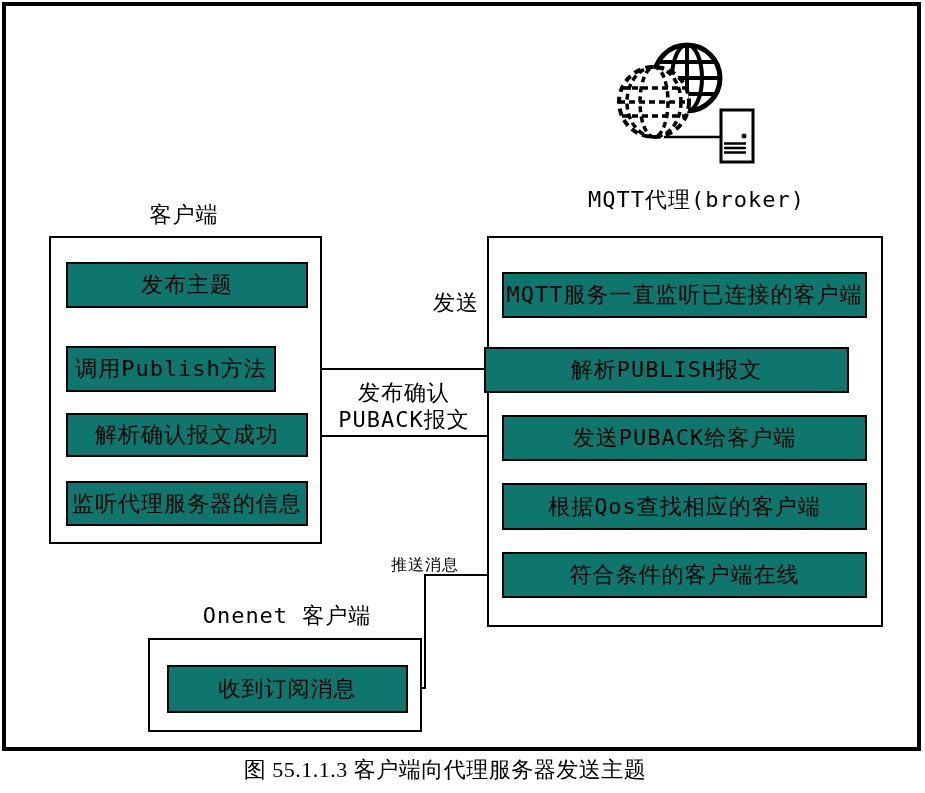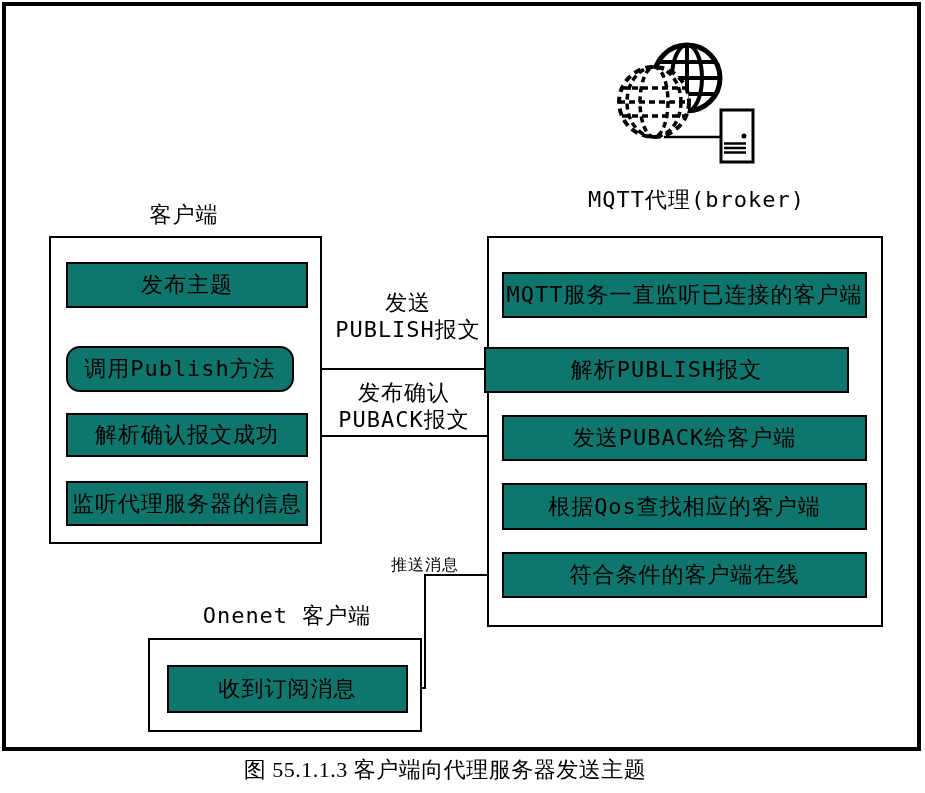--- a/index.html
+++ b/index.html
@@ -108,34 +108,33 @@
     <polyline points="502,575 425,575 425,688 420,688" fill="none" stroke="#000" stroke-width="2"></polyline>
     <polygon points="421,681.5 421,694.5 408,688" fill="#000"></polygon>
   </g>
 </svg>
 
 <div class="lbl" style="left:580px;top:186px;width:212px;padding-left:8px;">MQTT代理(broker)</div>
 
 <div class="lbl" style="left:119px;top:201px;width:130px;">客户端</div>
 <div class="panel" style="left:49px;top:236px;width:273px;height:308px;"></div>
 <div class="step" style="left:66px;top:262px;width:242px;height:46px;">发布主题</div>
-<div class="step" style="left:66px;top:346px;width:228px;height:46px;border-radius:14px;">调用Publish方法</div>
+<div class="step" style="left:66px;top:346px;width:210px;height:46px;">调用Publish方法</div>
 <div class="step" style="left:66px;top:413px;width:242px;height:44px;">解析确认报文成功</div>
 <div class="step" style="left:66px;top:481px;width:242px;height:45px;">监听代理服务器的信息</div>
 
 <div class="panel" style="left:487px;top:236px;width:396px;height:391px;"></div>
 <div class="step" style="left:502px;top:272px;width:365px;height:46px;">MQTT服务一直监听已连接的客户端</div>
 <div class="step" style="left:484px;top:347px;width:365px;height:46px;">解析PUBLISH报文</div>
 <div class="step" style="left:502px;top:415px;width:365px;height:46px;">发送PUBACK给客户端</div>
 <div class="step" style="left:502px;top:483px;width:365px;height:47px;">根据Qos查找相应的客户端</div>
 <div class="step" style="left:502px;top:552px;width:365px;height:46px;">符合条件的客户端在线</div>
 
-<div class="lbl" style="left:323px;top:289px;width:170px;">
+<div class="lbl" style="left:323px;top:289px;width:170px;padding-left:48px;">
   <div>发送</div>
-  <div>PUBLISH报文</div>
 </div>
 <div class="lbl" style="left:324px;top:379px;width:160px;">
   <div>发布确认</div>
   <div>PUBACK报文</div>
 </div>
 <div class="lbl lbl-push" style="left:380px;top:551px;width:90px;">推送消息</div>
 
 <div class="lbl" style="left:187px;top:602px;width:200px;">Onenet 客户端</div>
 <div class="panel" style="left:148px;top:638px;width:274px;height:94px;"></div>
 <div class="step" style="left:167px;top:665px;width:241px;height:48px;">收到订阅消息</div>

